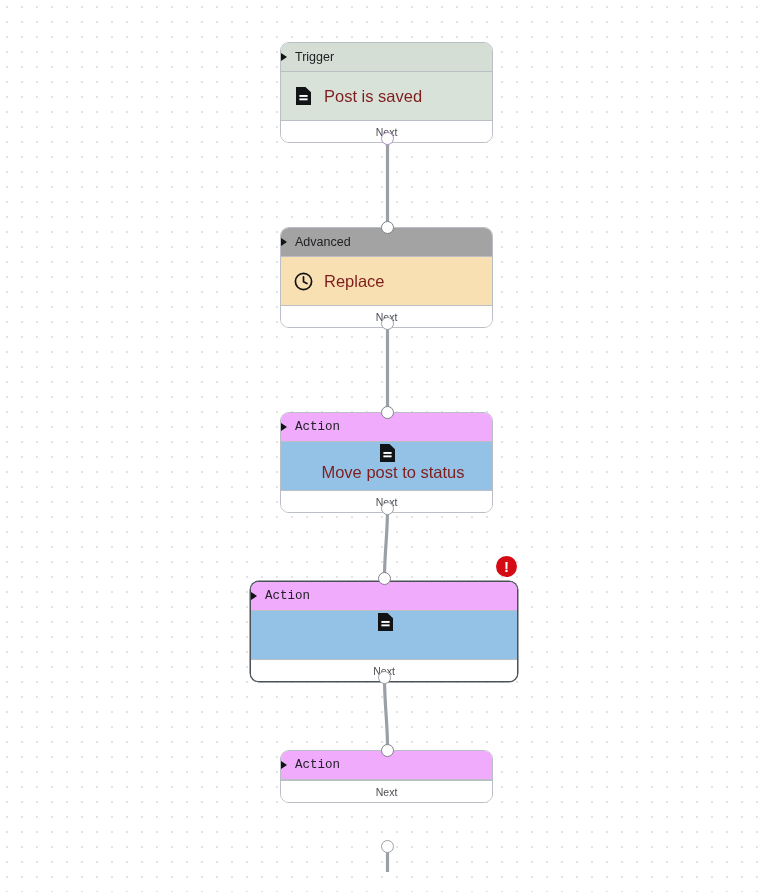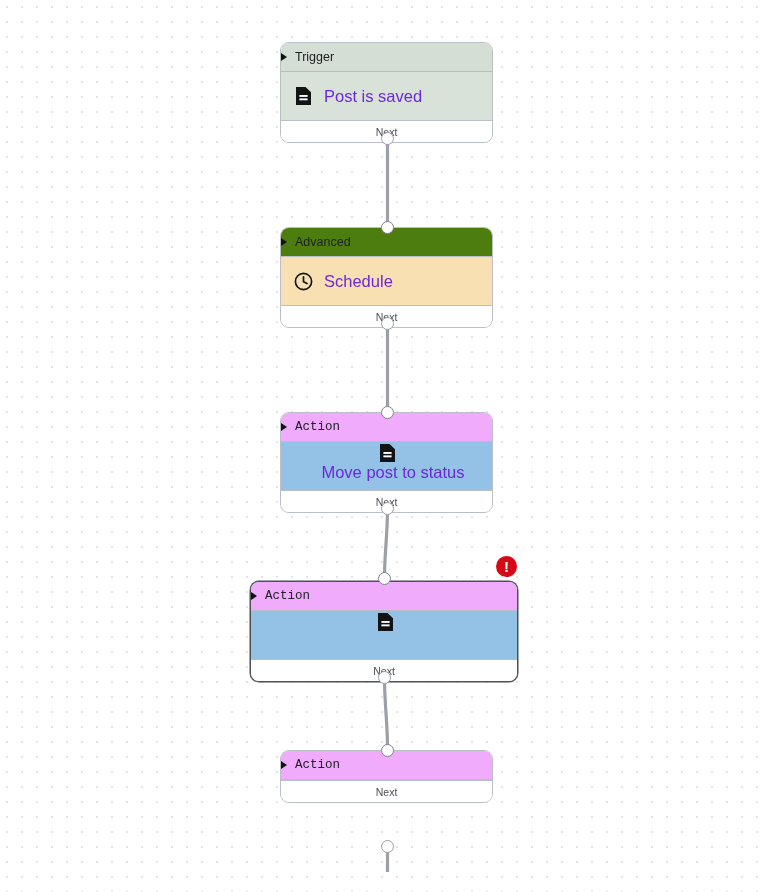--- a/index.html
+++ b/index.html
@@ -80,41 +80,41 @@
     width: 19px;
     height: 21px;
     margin-right: 11px;
     flex: 0 0 auto;
     display: flex;
     align-items: center;
     justify-content: center;
   }
   .node-title {
     font-size: 16.5px;
-    color: #6d28d9;
+    color: #7f1d1d;
     white-space: nowrap;
   }
 
   .node-footer {
     box-sizing: border-box;
     height: 22px;
     background: #ffffff;
     border-top: 1px solid #b9bfc4;
     display: flex;
     align-items: center;
     justify-content: center;
     font-size: 10.5px;
     color: #4a4d52;
   }
 
   
   .theme-trigger .node-header { background: #d5ded5; }
   .theme-trigger .node-body   { background: #d9e2d9; }
 
-  .theme-advanced .node-header { background: #4d7c0f; }
+  .theme-advanced .node-header { background: #a3a3a3; }
   .theme-advanced .node-body   { background: #f8e0b2; }
 
   .theme-action .node-header { background: #f0abfc; font-family: Liberation Mono, monospace; }
   .theme-action .node-body   { background: #93c2e6; flex-direction: column; }
 
   
   .port {
     position: absolute;
     width: 13px;
     height: 13px;
@@ -185,21 +185,21 @@
       <span class="caret"></span>
       <span>Advanced</span>
     </div>
     <div class="node-body">
       <span class="node-icon">
         <svg width="19" height="19" viewBox="0 0 19 19" xmlns="http://www.w3.org/2000/svg">
           <circle cx="9.5" cy="9.5" r="8.1" fill="none" stroke="#111315" stroke-width="1.7"></circle>
           <path d="M9.5 4.9 V9.8 L13 11.6" fill="none" stroke="#111315" stroke-width="1.7" stroke-linecap="round"></path>
         </svg>
       </span>
-      <span class="node-title">Schedule</span>
+      <span class="node-title">Replace</span>
     </div>
     <div class="node-footer">Next</div>
   </div>
   <div class="port in" style="left:381px; top:220.5px;"></div>
   <div class="port out" style="left:381px; top:316.5px;"></div>
 
   <div class="node theme-action" style="left:280px; top:412px; width:213px;">
     <div class="node-header">
       <span class="caret"></span>
       <span>Action</span>

